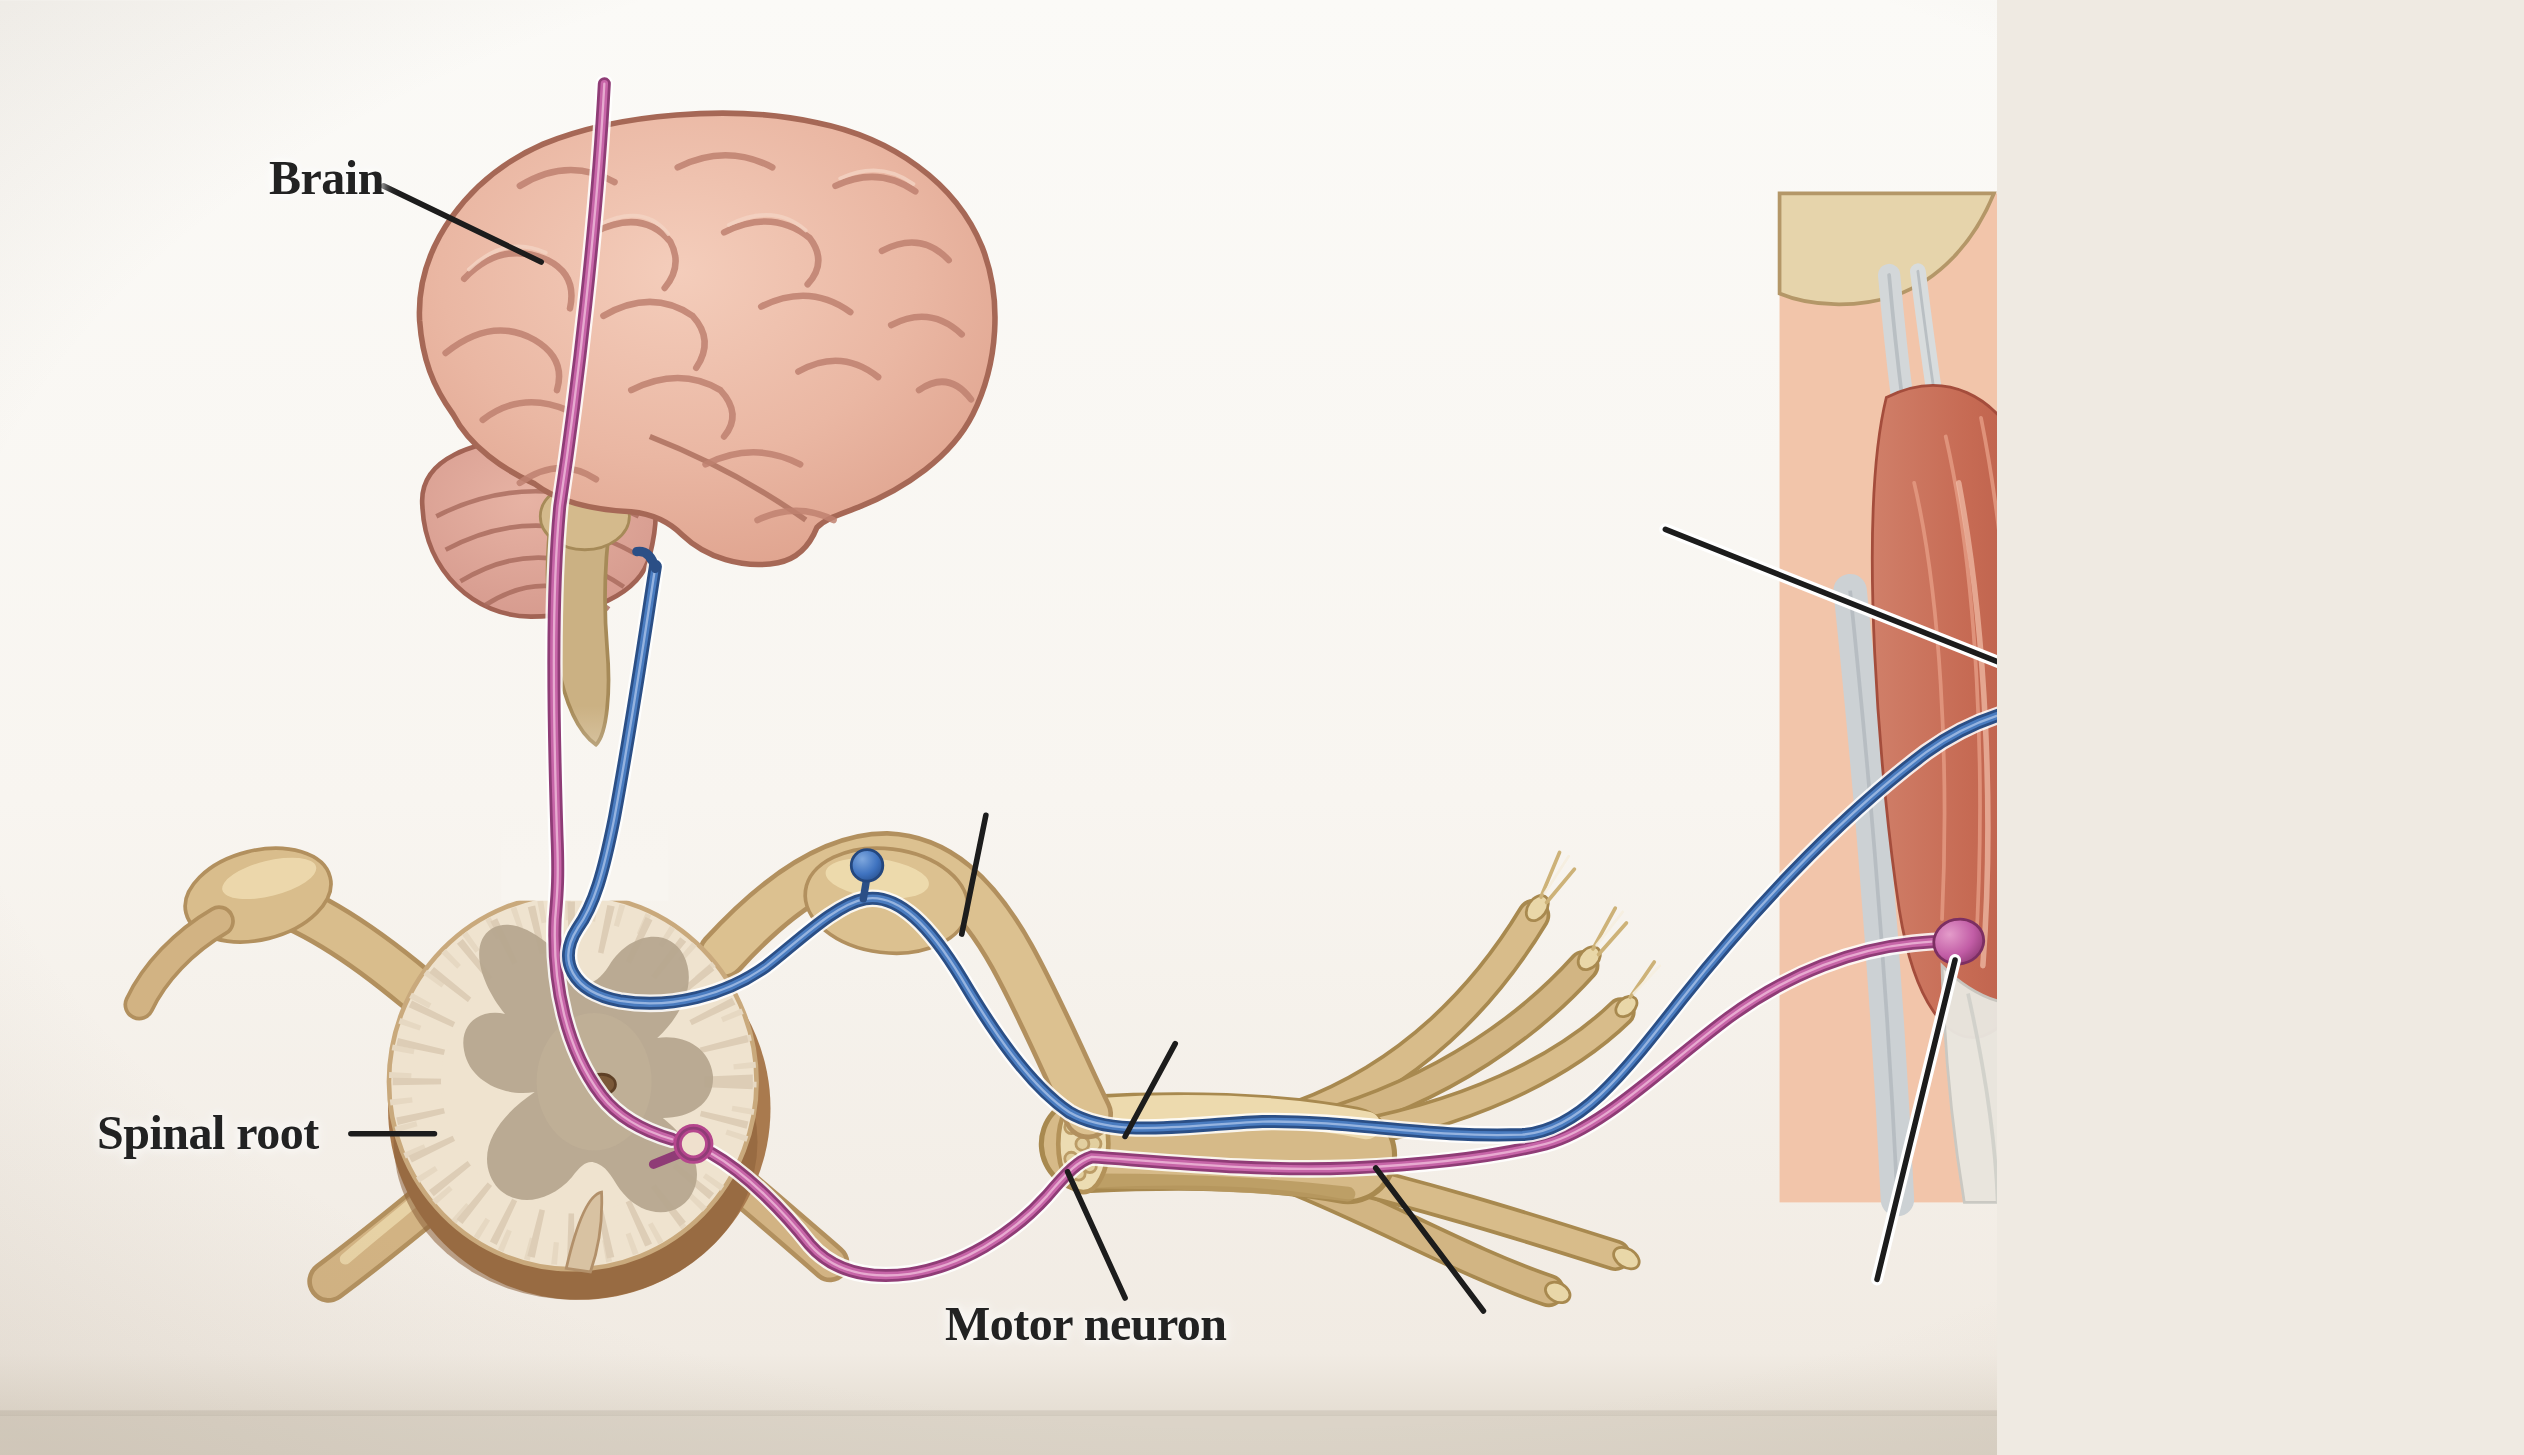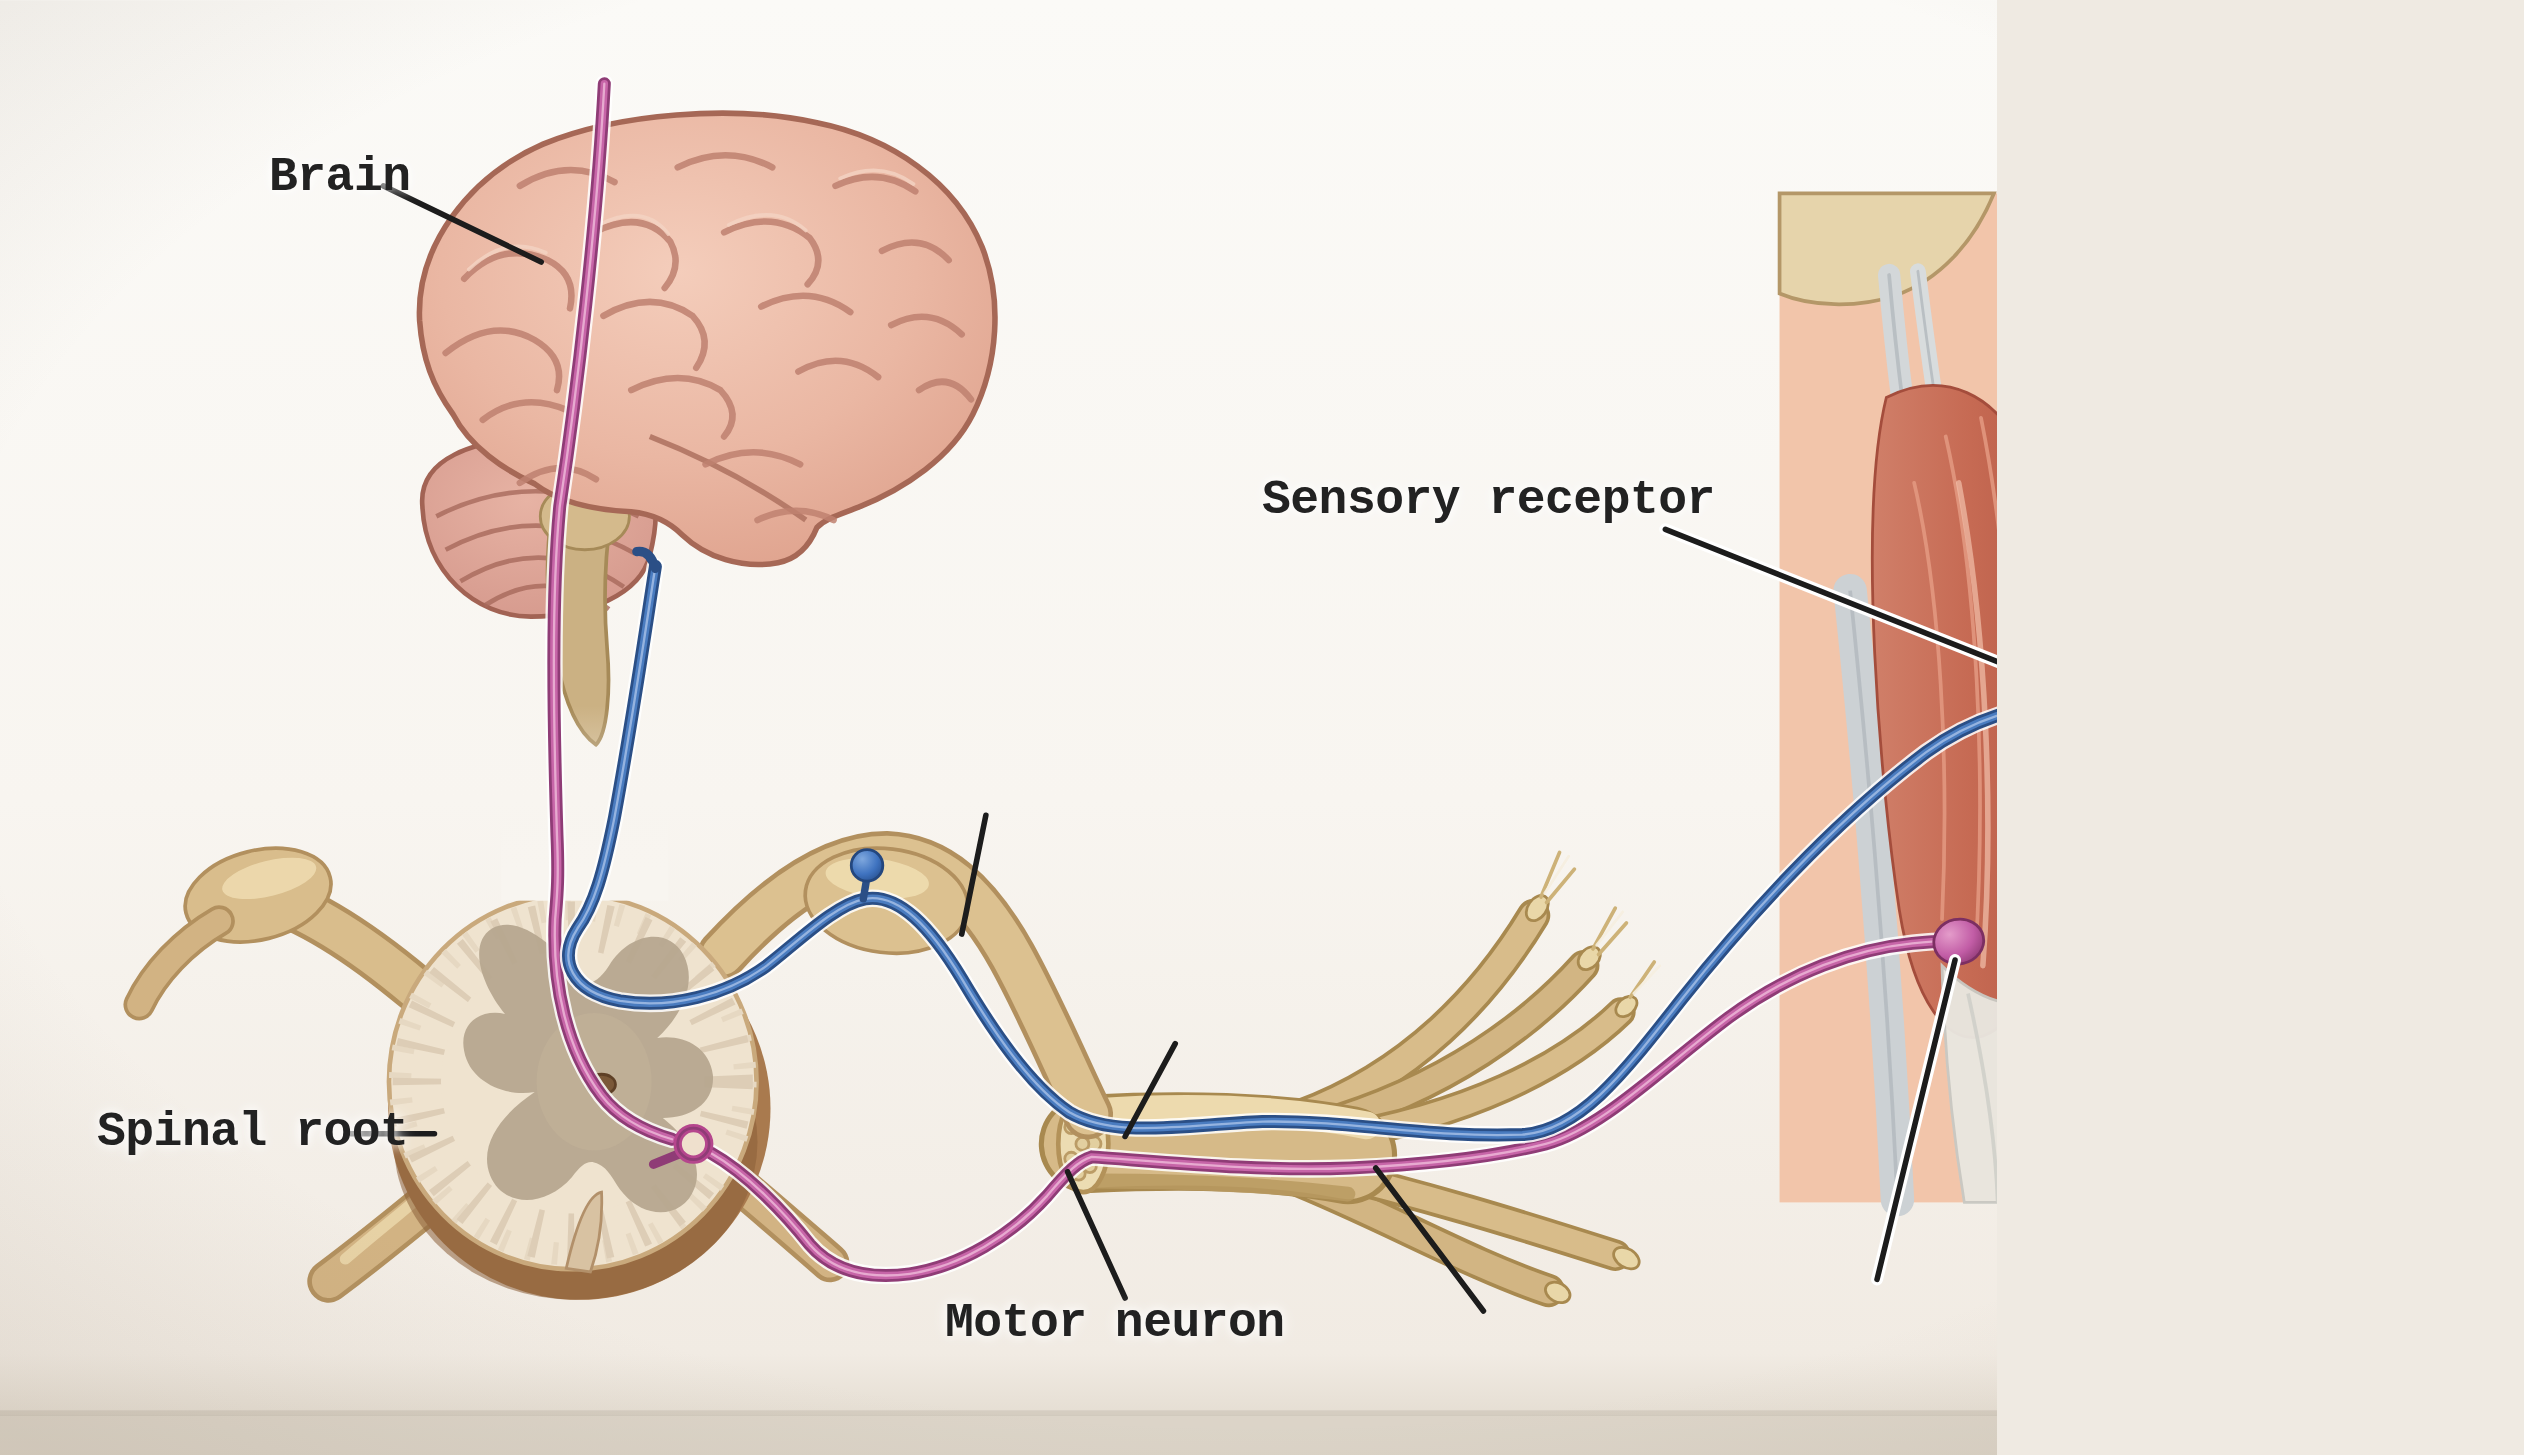--- a/index.html
+++ b/index.html
@@ -1,21 +1,21 @@
 <!DOCTYPE html>
 <html style="font-size:15px"><head>
 <meta charset="utf-8">
 <style>
   html,body{margin:0;padding:0;background:#efeae2;}
   .stage{
     position:relative;
     width:1997px;height:1456px;
     overflow:hidden;
     background:linear-gradient(180deg,#fbfaf7 0%,#f8f5f0 55%,#f1ebe3 93%,#ddd5c8 100%);
-    font-family:Liberation Mono, monospace;
+    font-family:Liberation Serif, serif;
   }
   svg.art{position:absolute;left:0;top:0;width:2525px;height:1456px;display:block;}
   .label{
     position:absolute;
     color:#222;
     font-weight:600;
     font-size:48px;
     letter-spacing:-0.5px;
     white-space:nowrap;
     text-shadow:0 0 9.3px rgba(255,255,255,.95),0 0 16.7px rgba(255,255,255,.8);
@@ -331,17 +331,16 @@
     <path d="M 2106,1034 L 2022,1378" stroke="#ffffff" stroke-width="13"></path>
     <path d="M 2106,1034 L 2022,1378" stroke="#1c1c1c" stroke-width="6"></path>
   </g>
 
   <rect x="0" y="1524" width="2720" height="44" fill="#d9d2c6" opacity="0.8"></rect>
   <rect x="0" y="1519" width="2720" height="6" fill="#c9c1b4" opacity="0.6"></rect>
   <rect x="0" y="0" width="2720" height="1568" fill="url(#vignette)"></rect>
 </svg>
 
   <div class="label" style="left:269px;top:150px">Brain</div>
-  <div class="label" style="left:1262px;top:473px">Sensory receptor</div>
   <div class="label" style="left:97px;top:1105px">Spinal root</div>
   <div class="label" style="left:945px;top:1296px">Motor neuron</div>
 </div>
 
 
 </body></html>

